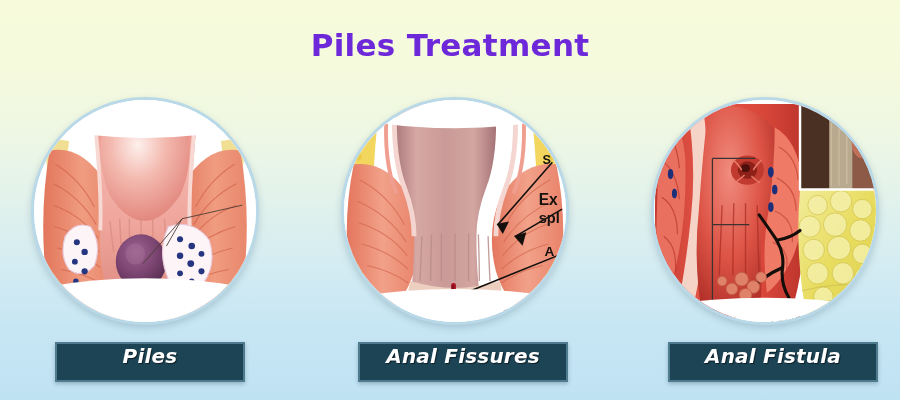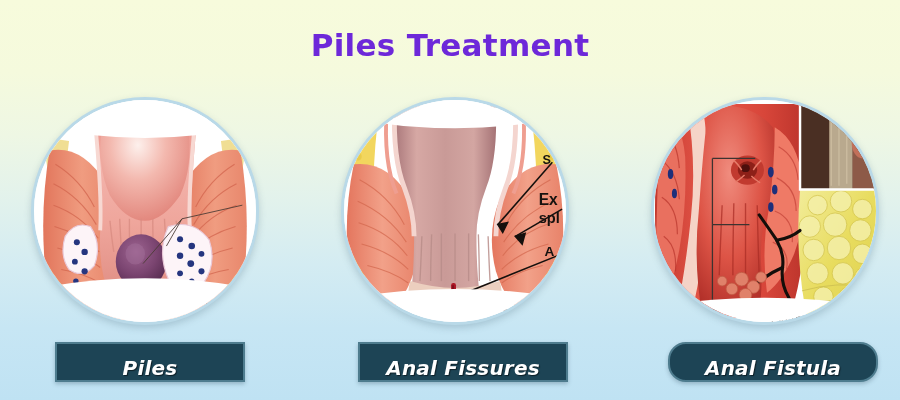--- a/index.html
+++ b/index.html
@@ -61,36 +61,36 @@
   }
 
   
   .caption {
     position:absolute;
     height:40px;
     top:342px;
     background:#1d4455;
     border:2px solid #4e7c8e;
     display:flex;
-    align-items:flex-end;
+    align-items:flex-start;
     justify-content:center;
     box-shadow:0 2px 4px rgba(40,70,90,.3);
   }
   .caption span {
     color:#ffffff;
     font-size:20px;
     font-weight:bold;
     font-style:italic;
     letter-spacing:0.2px;
     text-shadow:1px 1px 1px rgba(0,0,0,.55);
     font-family:"DejaVu Sans","Liberation Sans",sans-serif;
   }
   .cap1 { left:55px;  width:190px; }
   .cap2 { left:358px; width:210px; }
-  .cap3 { left:668px; width:210px;border-radius:18px; }
+  .cap3 { left:668px; width:210px; }
 
   
   .anno { font-family:"Liberation Sans",sans-serif; fill:#16120f; }
 </style>
 </head>
 <body>
 
 <div class="title-bar">
   <h1 class="page-title">Piles Treatment</h1>
 </div>

